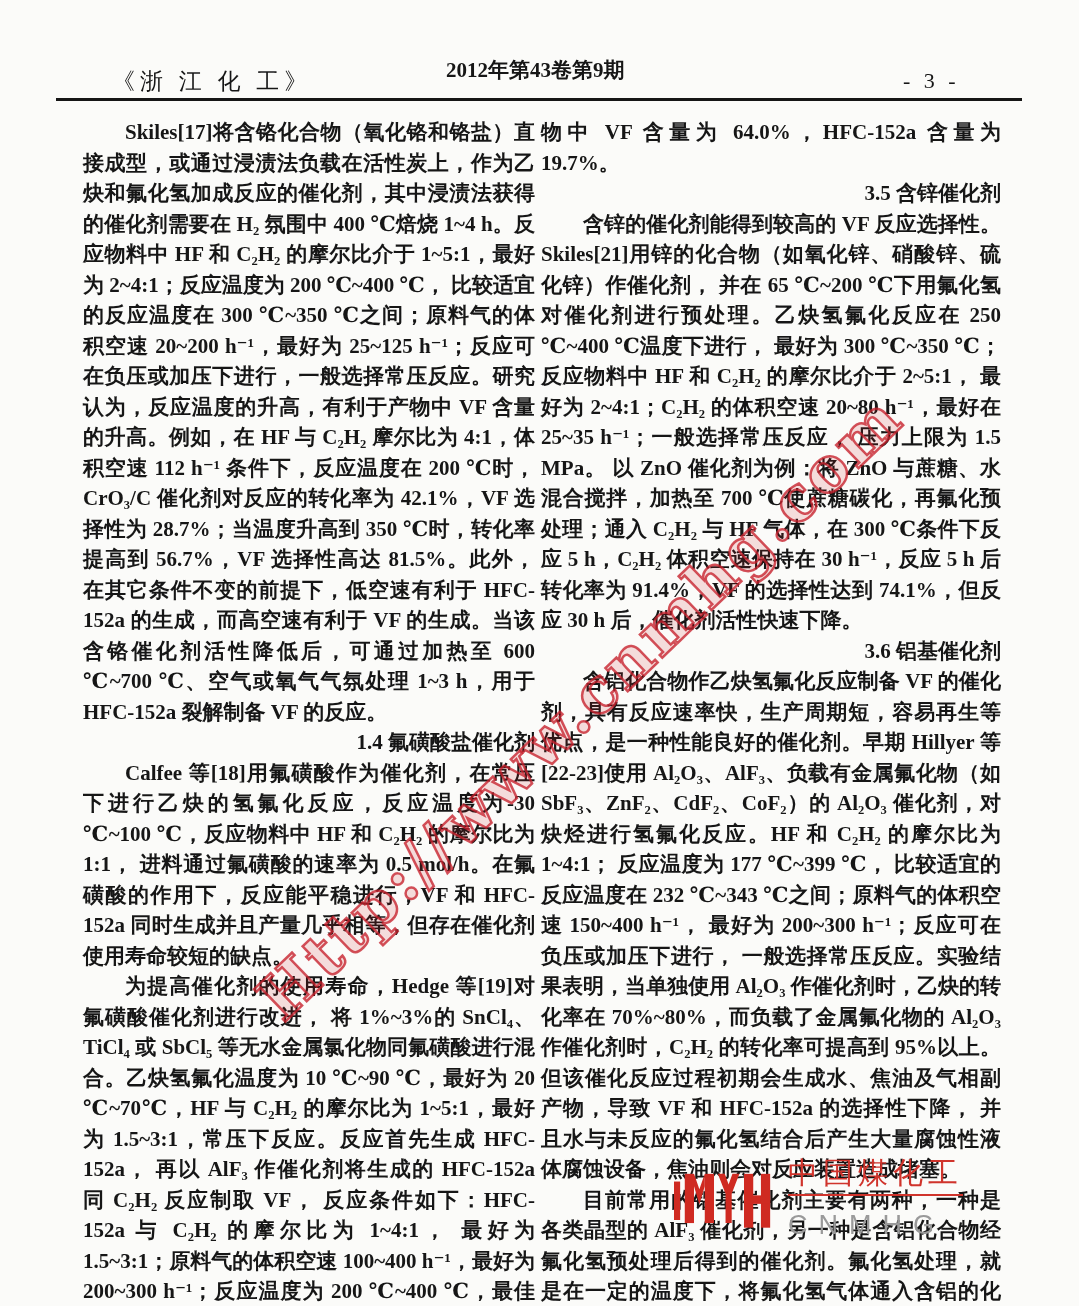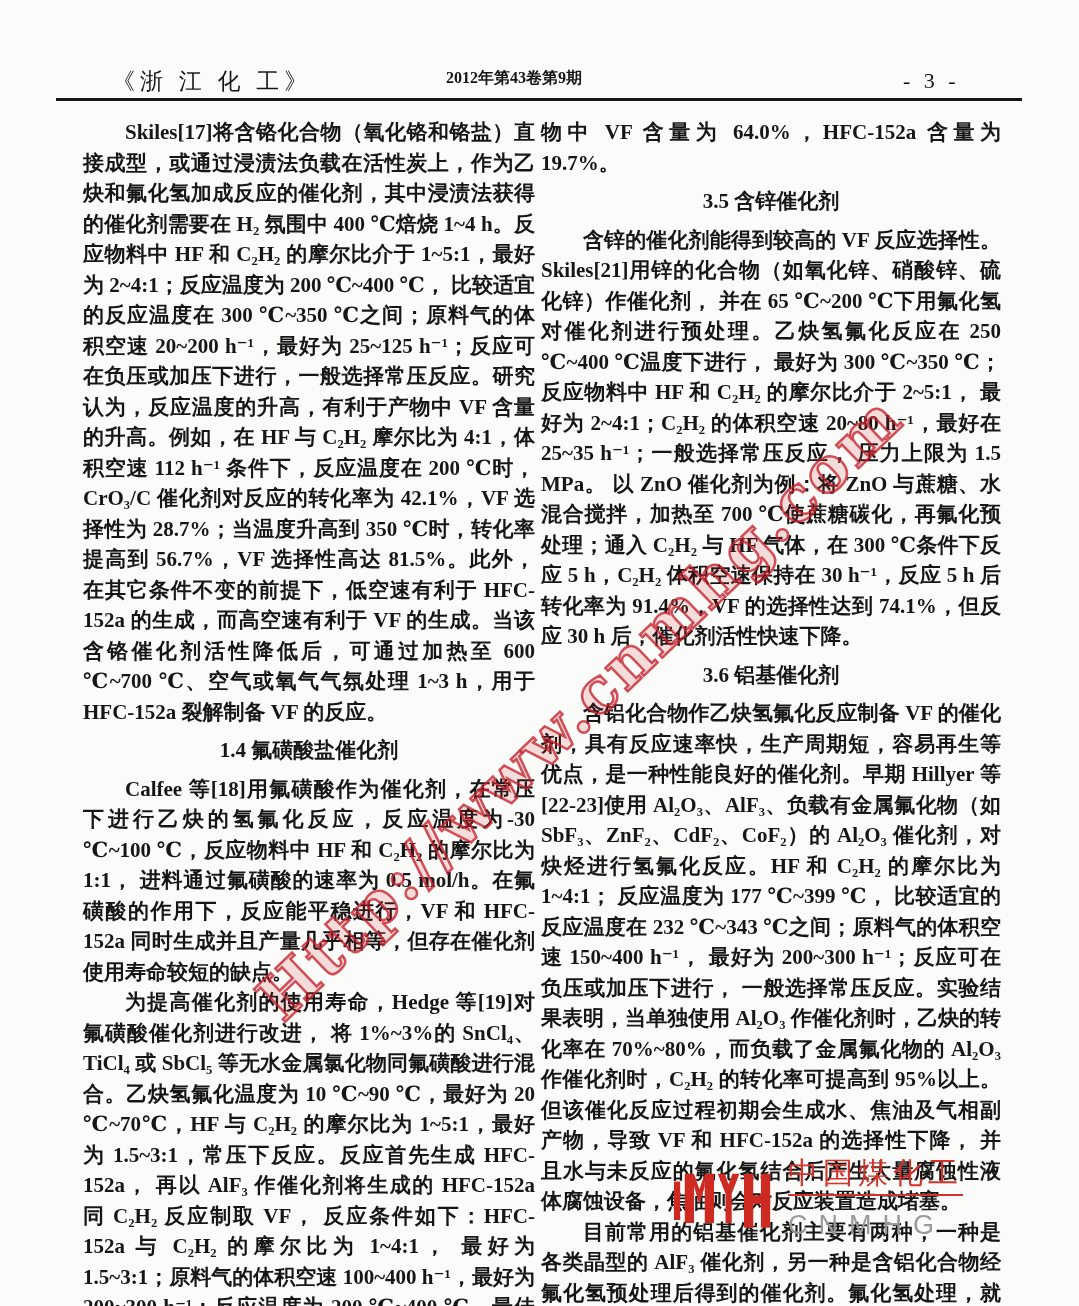--- a/index.html
+++ b/index.html
@@ -3,30 +3,30 @@
 <meta charset="utf-8">
 <style>
   html,body{margin:0;padding:0;background:#e8e8e6;}
   .page{
     position:relative;width:1079px;height:1306px;margin:0 auto;
     background:#fbfbf9;color:#161616;overflow:hidden;
     font-family:"Liberation Serif","DejaVu Serif",serif;
   }
   
   .hdr-journal{position:absolute;left:112px;top:66px;font-size:23px;letter-spacing:5px;white-space:nowrap;}
-  .hdr-issue{position:absolute;left:446px;top:68px;font-size:16px;font-weight:bold;white-space:nowrap;}
+  .hdr-issue{position:absolute;left:446px;top:56px;font-size:21px;font-weight:bold;white-space:nowrap;}
   .hdr-pageno{position:absolute;left:903px;top:68px;font-size:22px;letter-spacing:4px;white-space:nowrap;}
   .hdr-rule{position:absolute;left:56px;top:98px;width:966px;height:3px;background:#161616;}
   
   .col{position:absolute;top:117px;font-size:21px;line-height:30.5px;text-align:justify;}
   .col-left{left:83px;width:452px;}
   .col-right{left:541px;width:460px;}
   .col p{margin:0;font-weight:bold;}
   .col p.indent{text-indent:2em;}
-  .col h3{margin:8px;font-size:21px;line-height:30.5px;font-weight:bold;text-align:center;}
+  .col h3{margin:0;font-size:21px;line-height:30.5px;font-weight:bold;text-align:right;}
   
   .watermark{
     position:absolute;left:243px;top:982px;transform:rotate(-44deg);transform-origin:left top;
     font-family:"DejaVu Serif","Liberation Serif",serif;font-weight:bold;font-size:62px;
     letter-spacing:3px;white-space:nowrap;color:rgba(205,35,45,0.14);
     -webkit-text-stroke:2.5px rgba(199,32,44,0.78);pointer-events:none;z-index:5;
   }
   
   .logo{position:absolute;left:674px;top:1156px;display:flex;align-items:center;z-index:6;background:rgba(251,251,249,0.0);}
   .logo-mark{display:block;margin-top:4px;}

